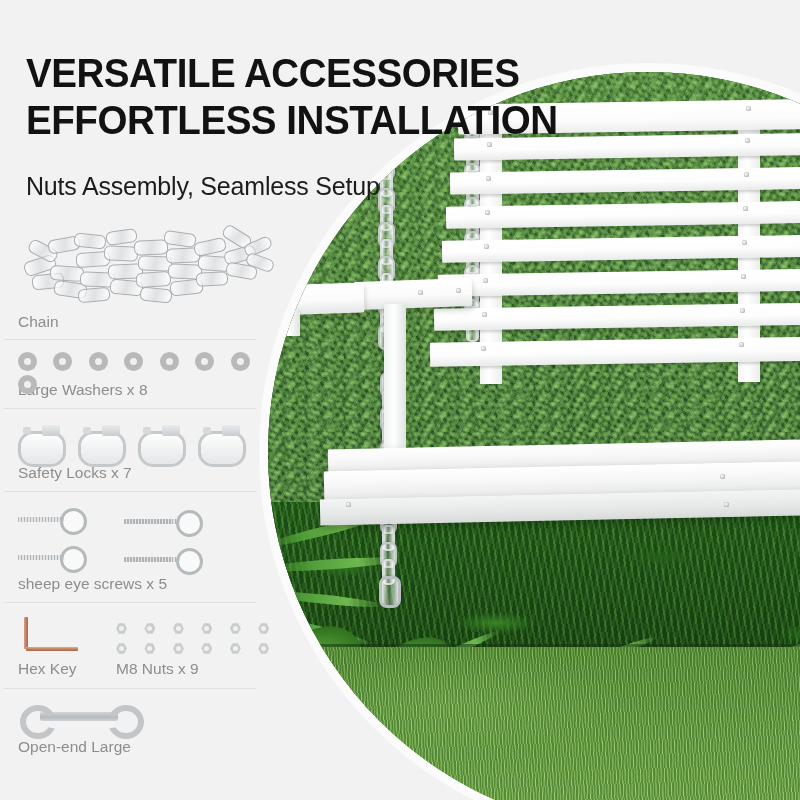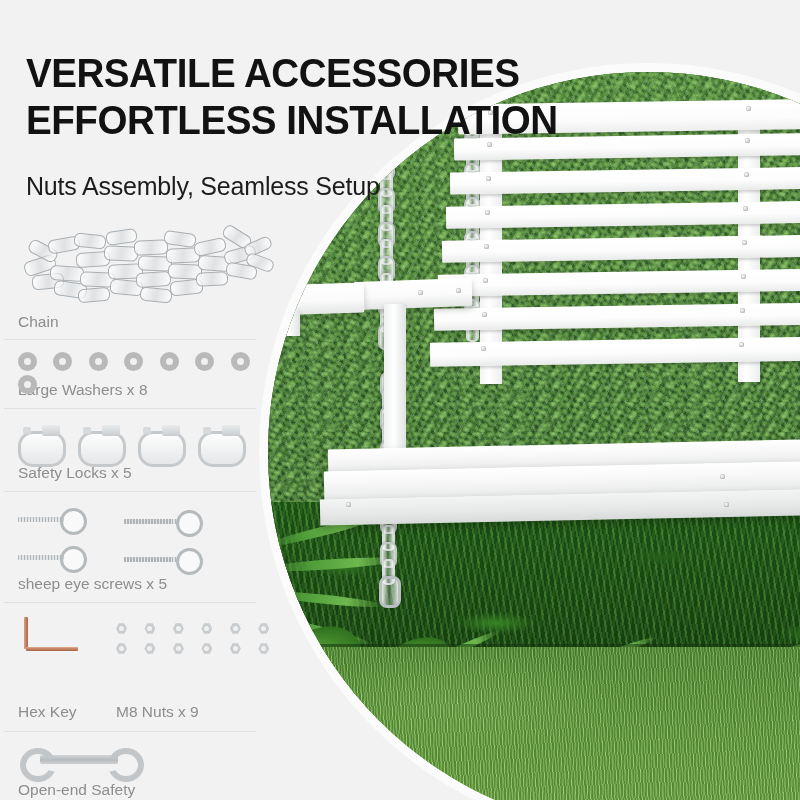--- a/index.html
+++ b/index.html
@@ -553,21 +553,21 @@
           <div class="lock-body" style="left:0;top:6px;"></div>
           <div class="lock-sleeve" style="left:24px;top:0px;"></div>
           <div class="lock-nub" style="left:5px;top:2px;"></div>
         </div>
         <div style="position:absolute;left:180px;top:4px;">
           <div class="lock-body" style="left:0;top:6px;"></div>
           <div class="lock-sleeve" style="left:24px;top:0px;"></div>
           <div class="lock-nub" style="left:5px;top:2px;"></div>
         </div>
       </div>
-      <div class="acc-label">Safety Locks x 5</div>
+      <div class="acc-label">Safety Locks x 7</div>
     </div>
     <div class="divider" style="margin-top:9px;"></div>
 
     <div class="acc-row" style="padding-top:12px;">
       <div class="acc-art" style="height:68px;position:relative;">
         <div style="position:absolute;left:0;top:0;">
           <div class="eye-shaft" style="left:0;top:13px;width:46px;"></div>
           <div class="eye-ring" style="left:42px;top:4px;"></div>
         </div>
         <div style="position:absolute;left:106px;top:2px;">
@@ -605,31 +605,31 @@
           <div style="line-height:16px;margin-top:4px;">
             <span class="nut" style="margin-right:13px;"></span>
             <span class="nut" style="margin-right:13px;"></span>
             <span class="nut" style="margin-right:13px;"></span>
             <span class="nut" style="margin-right:13px;"></span>
             <span class="nut" style="margin-right:13px;"></span>
             <span class="nut"></span>
           </div>
         </div>
       </div>
-      <div style="position:relative;height:22px;margin-top:43px;">
+      <div style="position:relative;height:22px;">
         <div class="acc-label" style="position:absolute;left:0;top:0;margin-left:18px;">Hex Key</div>
         <div class="acc-label" style="position:absolute;left:98px;top:0;margin-left:18px;">M8 Nuts x 9</div>
       </div>
     </div>
     <div class="divider" style="margin-top:9px;"></div>
 
     <div class="acc-row" style="padding-top:12px;">
       <div class="acc-art" style="height:34px;position:relative;">
         <div class="wr-shaft" style="left:22px;top:11px;width:78px;"></div>
         <div class="wr-jaw" style="left:2px;top:4px;clip-path:polygon(0 0,100% 0,100% 30%,42% 42%,42% 58%,100% 70%,100% 100%,0 100%);"></div>
         <div class="wr-jaw" style="left:90px;top:4px;clip-path:polygon(0 0,100% 0,100% 100%,0 100%,0 70%,58% 58%,58% 42%,0 30%);"></div>
       </div>
-      <div class="acc-label">Open-end Safety</div>
+      <div class="acc-label">Open-end Large</div>
     </div>
 
   </div>
 
 </div>
 
 </body></html>

